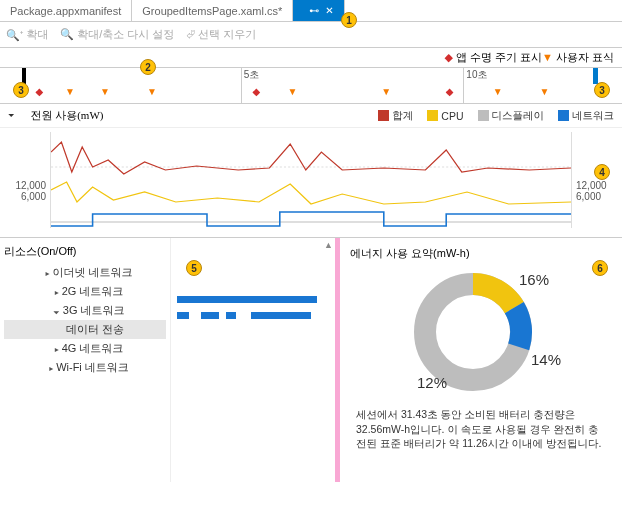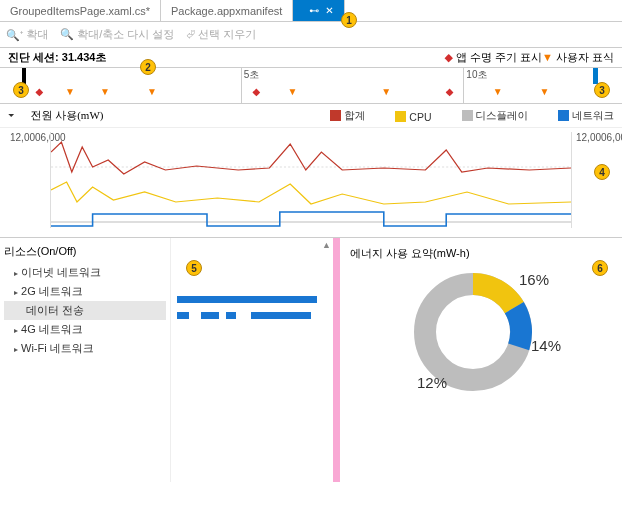--- a/index.html
+++ b/index.html
@@ -29,35 +29,35 @@
   .ruler-bar { position: absolute; top: 0; width: 4px; height: 16px; background: #000; }
   .ruler-bar.right { right: 6px; background: #007acc; width: 5px; }
   .ruler-marks { position: absolute; top: 16px; left: 0; right: 0; height: 18px; }
   .rm { position: absolute; font-size: 10px; top: 2px; }
   .rm.red { color: #d32f2f; }
   .rm.orange { color: #f57c00; }
   
   
   .power-header { display: flex; align-items: center; padding: 4px 8px; gap: 14px; border-bottom: 1px solid #eee; }
   .power-title { color: #000; font-family: Liberation Serif, serif; }
-  .legend { display: flex; gap: 30px; margin-left: auto; align-items: flex-end; }
+  .legend { display: flex; gap: 14px; margin-left: auto; align-items: center; }
   .legend-item { display: flex; align-items: center; gap: 3px; font-size: 10.5px; }
   .legend-swatch { width: 11px; height: 11px; }
   .chart-area { height: 110px; border-bottom: 1px solid #ccc; position: relative; padding: 4px 50px 0 50px; }
-  .chart-axis-l, .chart-axis-r { position: absolute; top: 4px; font-size: 10px; color: #555; display: flex; flex-direction: row; justify-content: space-between; height: 70px; }
+  .chart-axis-l, .chart-axis-r { position: absolute; top: 4px; font-size: 10px; color: #555; display: flex; flex-direction: column; justify-content: flex-end; height: 70px; }
   .chart-axis-l { left: 10px; text-align: right; width: 36px; }
   .chart-axis-r { right: 10px; text-align: left; width: 36px; }
   .chart-plot { position: absolute; left: 50px; right: 50px; top: 4px; height: 96px; border-left: 1px solid #ddd; border-right: 1px solid #ddd; }
   
   
   .bottom-split { display: flex; height: 244px; }
-  .resource-panel { width: 340px; display: flex; border-right: 7px solid #f9a8d4; }
+  .resource-panel { width: 340px; display: flex; border-right: 5px solid #f9a8d4; }
   .resource-tree { width: 170px; padding: 6px 4px; }
   .resource-tree .hdr { color: #000; margin-bottom: 4px; font-size: 11px; }
-  .tree-item { padding: 2px 2px 2px 10px; color: #333; font-size: 11px; }
+  .tree-item { padding: 2px 2px 2px 10px; color: #333; font-size: 11px; text-align: center; }
   .tree-item.exp::before { content: "▸"; margin-right: 3px; font-size: 8px; color: #555; }
   .tree-item.open::before { content: "⏶"; margin-right: 3px; font-size: 8px; color: #555; transform: rotate(180deg); display: inline-block; }
   .tree-sub { padding-left: 22px; background: #e6e6e6; }
   .resource-gantt { flex: 1; position: relative; border-left: 1px solid #eee; }
   .gantt-bar { position: absolute; height: 7px; background: #1976d2; }
   .scroll-up { position: absolute; top: 2px; right: 2px; font-size: 9px; color: #888; }
   
   .energy-panel { flex: 1; padding: 8px 10px; position: relative; }
   .energy-panel .hdr { color: #000; margin-bottom: 6px; }
   .donut-wrap { position: relative; width: 160px; height: 130px; margin: 6px auto 10px; }
@@ -67,24 +67,24 @@
   
   .callout { position: absolute; width: 16px; height: 16px; border-radius: 50%; background: #ffc107; border: 1px solid #b8860b; color: #333; font-size: 10px; display: flex; align-items: center; justify-content: center; z-index: 50; font-weight: bold; }
   
   .tri { display: inline-block; font-size: 8px; vertical-align: middle; margin-right: 2px; }
 </style>
 </head>
 <body>
 
 <div class="tab-bar">
   <div class="tab">
+      <span>Package.appxmanifest</span>
+    </div>
+  <div class="tab">
       <span>GroupedItemsPage.xaml.cs*</span>
-    </div>
-  <div class="tab">
-      <span>Package.appxmanifest</span>
     </div>
   <div class="tab active">
     <span class="pin">⊷</span>
     <span class="close">✕</span>
   </div>
 </div>
 
 <div class="toolbar">
   <div class="tool-item">
       <span>🔍⁺</span>
@@ -94,21 +94,20 @@
       <span>🔍</span>
       <span>확대/축소 다시 설정</span>
     </div>
   <div class="tool-item">
       <span>⮰</span>
       <span>선택 지우기</span>
     </div>
 </div>
 
 <div class="diag-header">
-  <span class="left">진단 세션: 31.434초</span>
   <div class="right">
     <span><span class="marker-red">◆</span><span>앱 수명 주기 표시</span></span>
     <span><span class="marker-orange">▼</span><span>사용자 표식</span></span>
   </div>
 </div>
 
 <div class="ruler">
   <div class="ruler-inner">
     <div class="ruler-bar" style="left:4px"></div>
     <div class="ruler-tick" style="left:38%">5초</div>
@@ -175,20 +174,21 @@
     </svg>
   </div>
 </div>
 
 <div class="bottom-split">
   <div class="resource-panel">
     <div class="resource-tree">
       <div class="hdr">리소스(On/Off)</div>
       <div class="tree-item exp"><span>이더넷 네트워크</span></div>
       <div class="tree-item exp"><span>2G 네트워크</span></div>
+      <div class="tree-item open"><span>3G 네트워크</span></div>
       <div class="tree-item tree-sub"><span>데이터 전송</span></div>
       <div class="tree-item exp"><span>4G 네트워크</span></div>
       <div class="tree-item exp"><span>Wi-Fi 네트워크</span></div>
     </div>
     <div class="resource-gantt">
       <span class="scroll-up">▲</span>
       <div class="gantt-bar" style="top:58px; left:6px; width:140px;"></div>
       <div class="gantt-bar" style="top:74px; left:6px; width:12px;"></div>
       <div class="gantt-bar" style="top:74px; left:30px; width:18px;"></div>
       <div class="gantt-bar" style="top:74px; left:55px; width:10px;"></div>
@@ -202,23 +202,24 @@
       <svg width="160" height="130" viewBox="0 0 160 130">
         <g transform="translate(72,65)">
           <circle r="48" fill="none" stroke="#bdbdbd" stroke-width="22"></circle>
 
           <path d="M 0 -48 A 48 48 0 0 1 41.3 -24.4" fill="none" stroke="#f1c40f" stroke-width="22"></path>
 
           <path d="M 41.3 -24.4 A 48 48 0 0 1 45.7 14.8" fill="none" stroke="#1976d2" stroke-width="22"></path>
         </g>
       </svg>
       <span class="donut-label" style="top:4px; right:12px">16%</span>
-      <span class="donut-label" style="top:70px; right:0px">14%</span>
+      <span class="donut-label" style="top:84px; right:0px">14%</span>
       <span class="donut-label" style="bottom:6px; left:16px">12%</span>
     </div>
+    <div class="summary-text">세션에서 31.43초 동안 소비된 배터리 충전량은 32.56mW-h입니다. 이 속도로 사용될 경우 완전히 충전된 표준 배터리가 약 11.26시간 이내에 방전됩니다.</div>
   </div>
 </div>
 
 <div class="callout" style="top:12px; left:341px">1</div>
 <div class="callout" style="top:59px; left:140px">2</div>
 <div class="callout" style="top:82px; left:13px">3</div>
 <div class="callout" style="top:82px; left:594px">3</div>
 <div class="callout" style="top:164px; left:594px">4</div>
 <div class="callout" style="top:260px; left:186px">5</div>
 <div class="callout" style="top:260px; left:592px">6</div>

